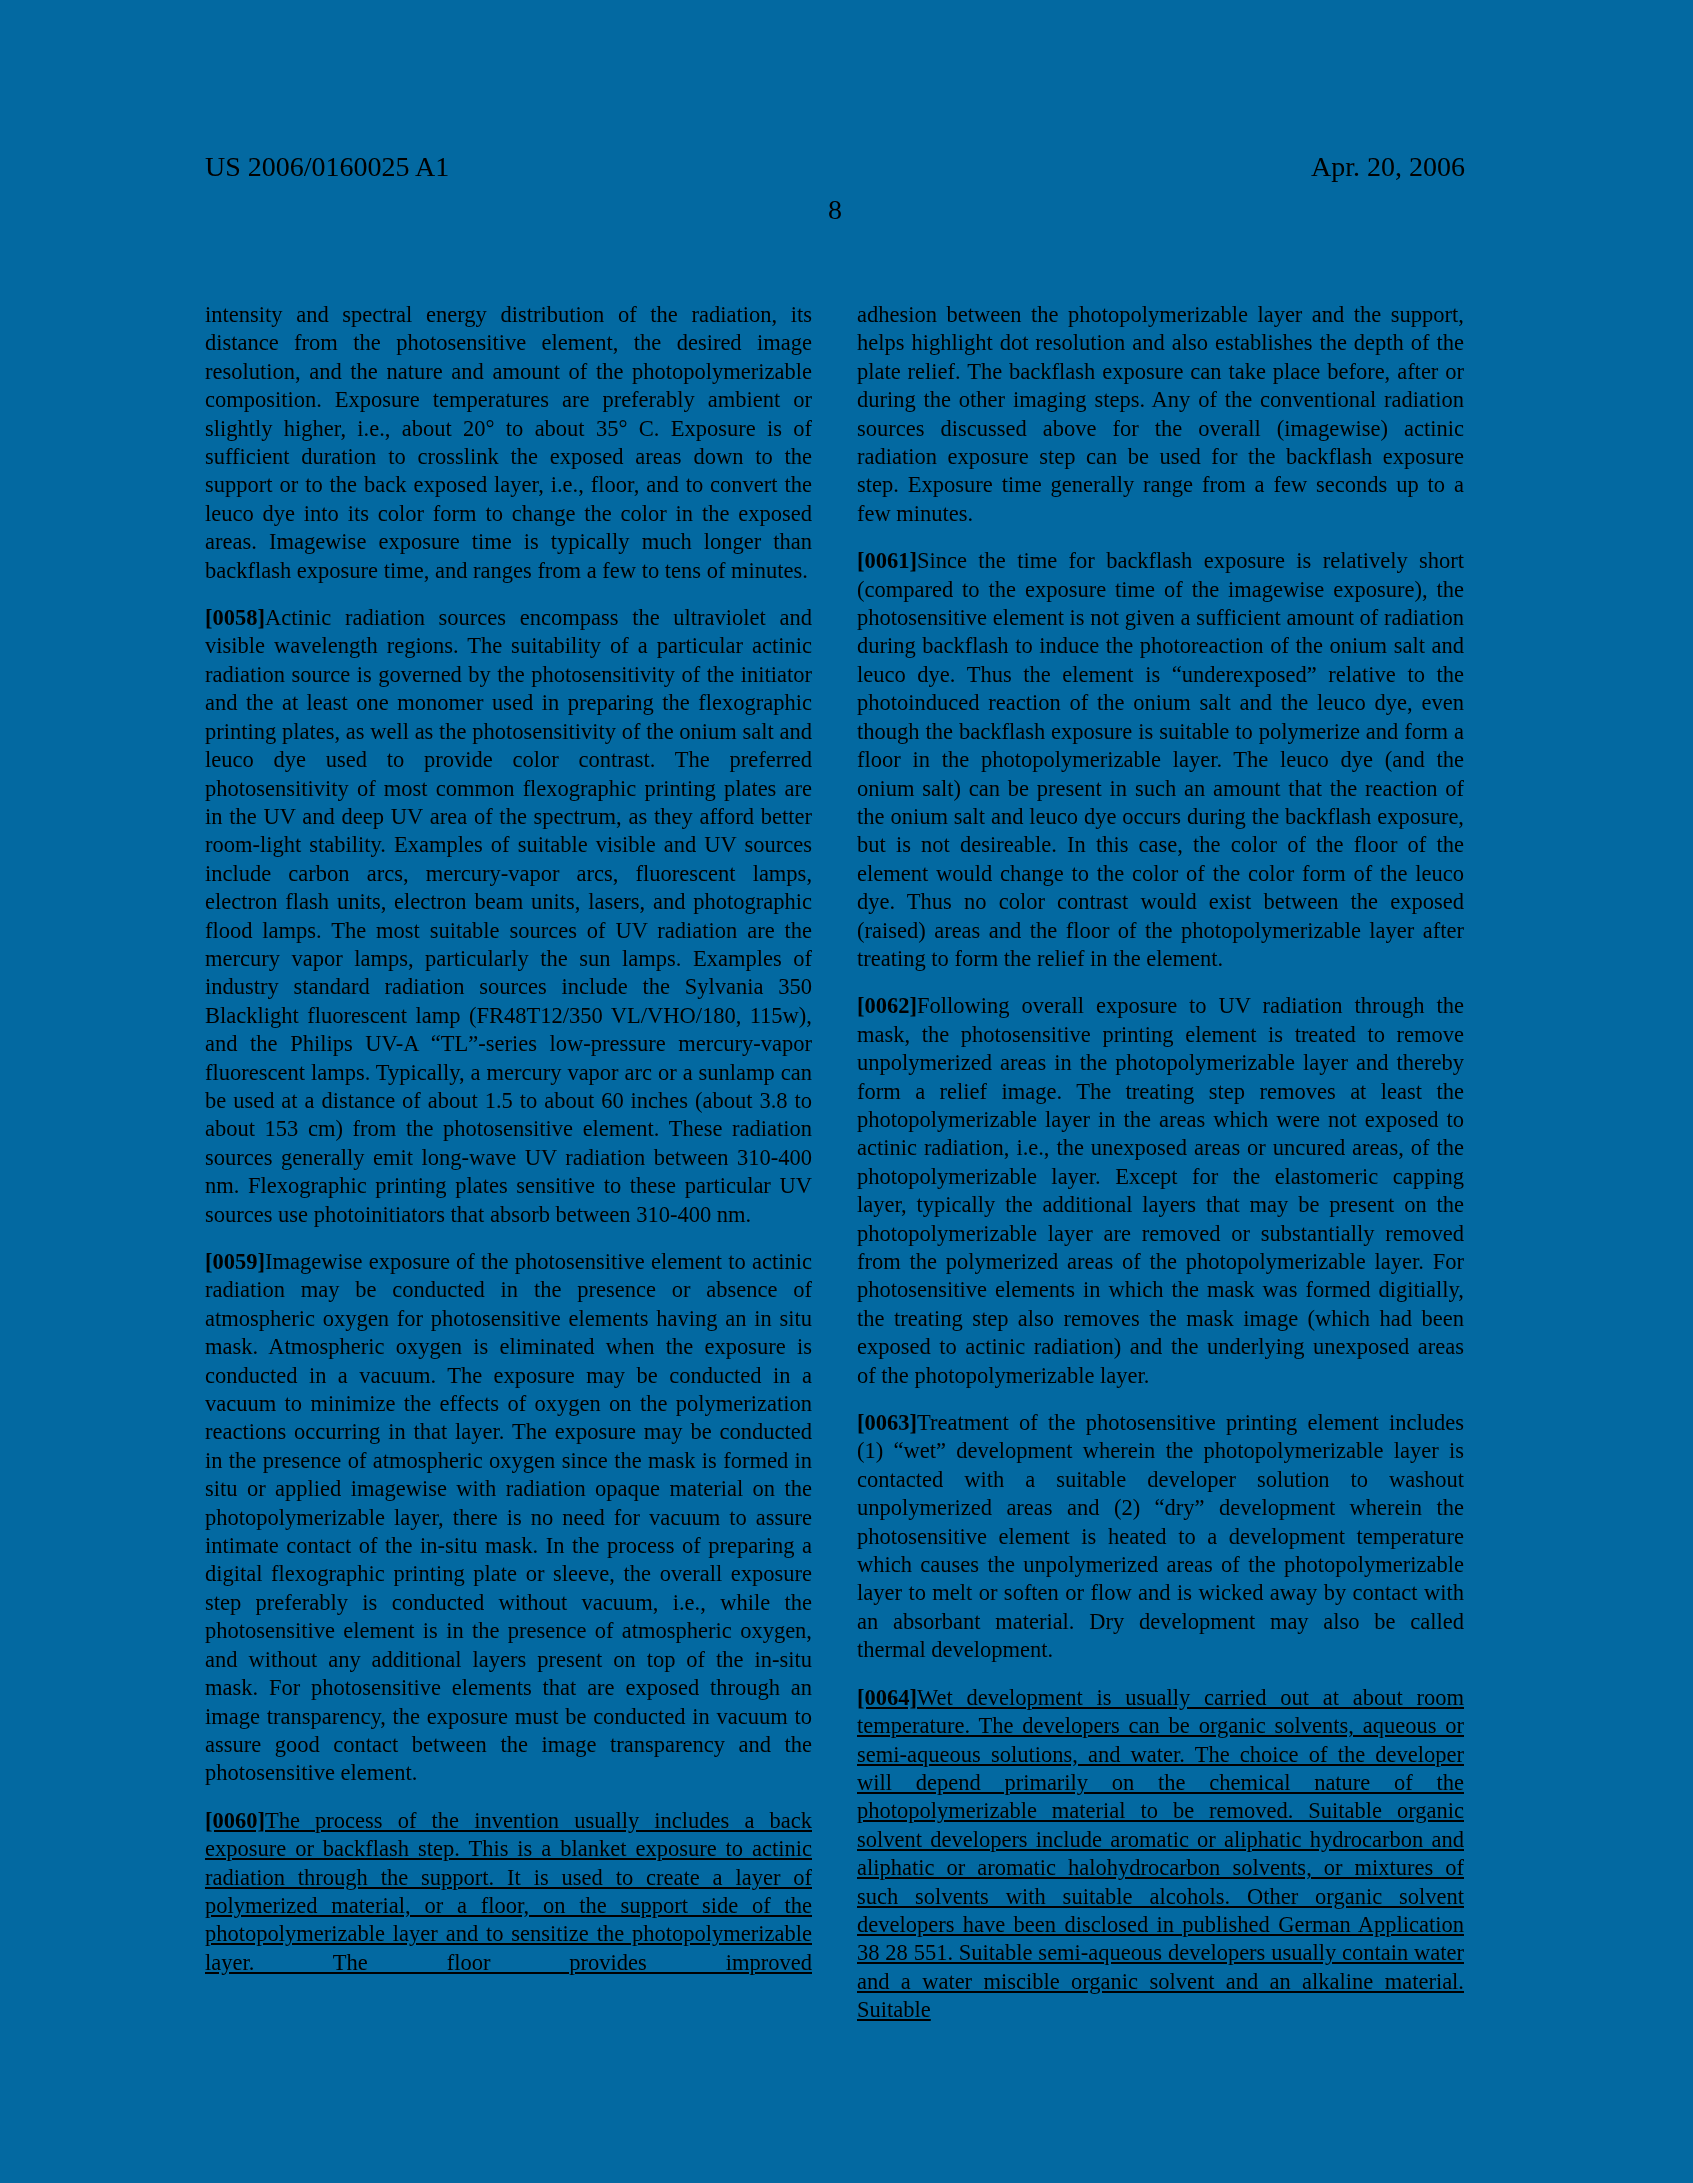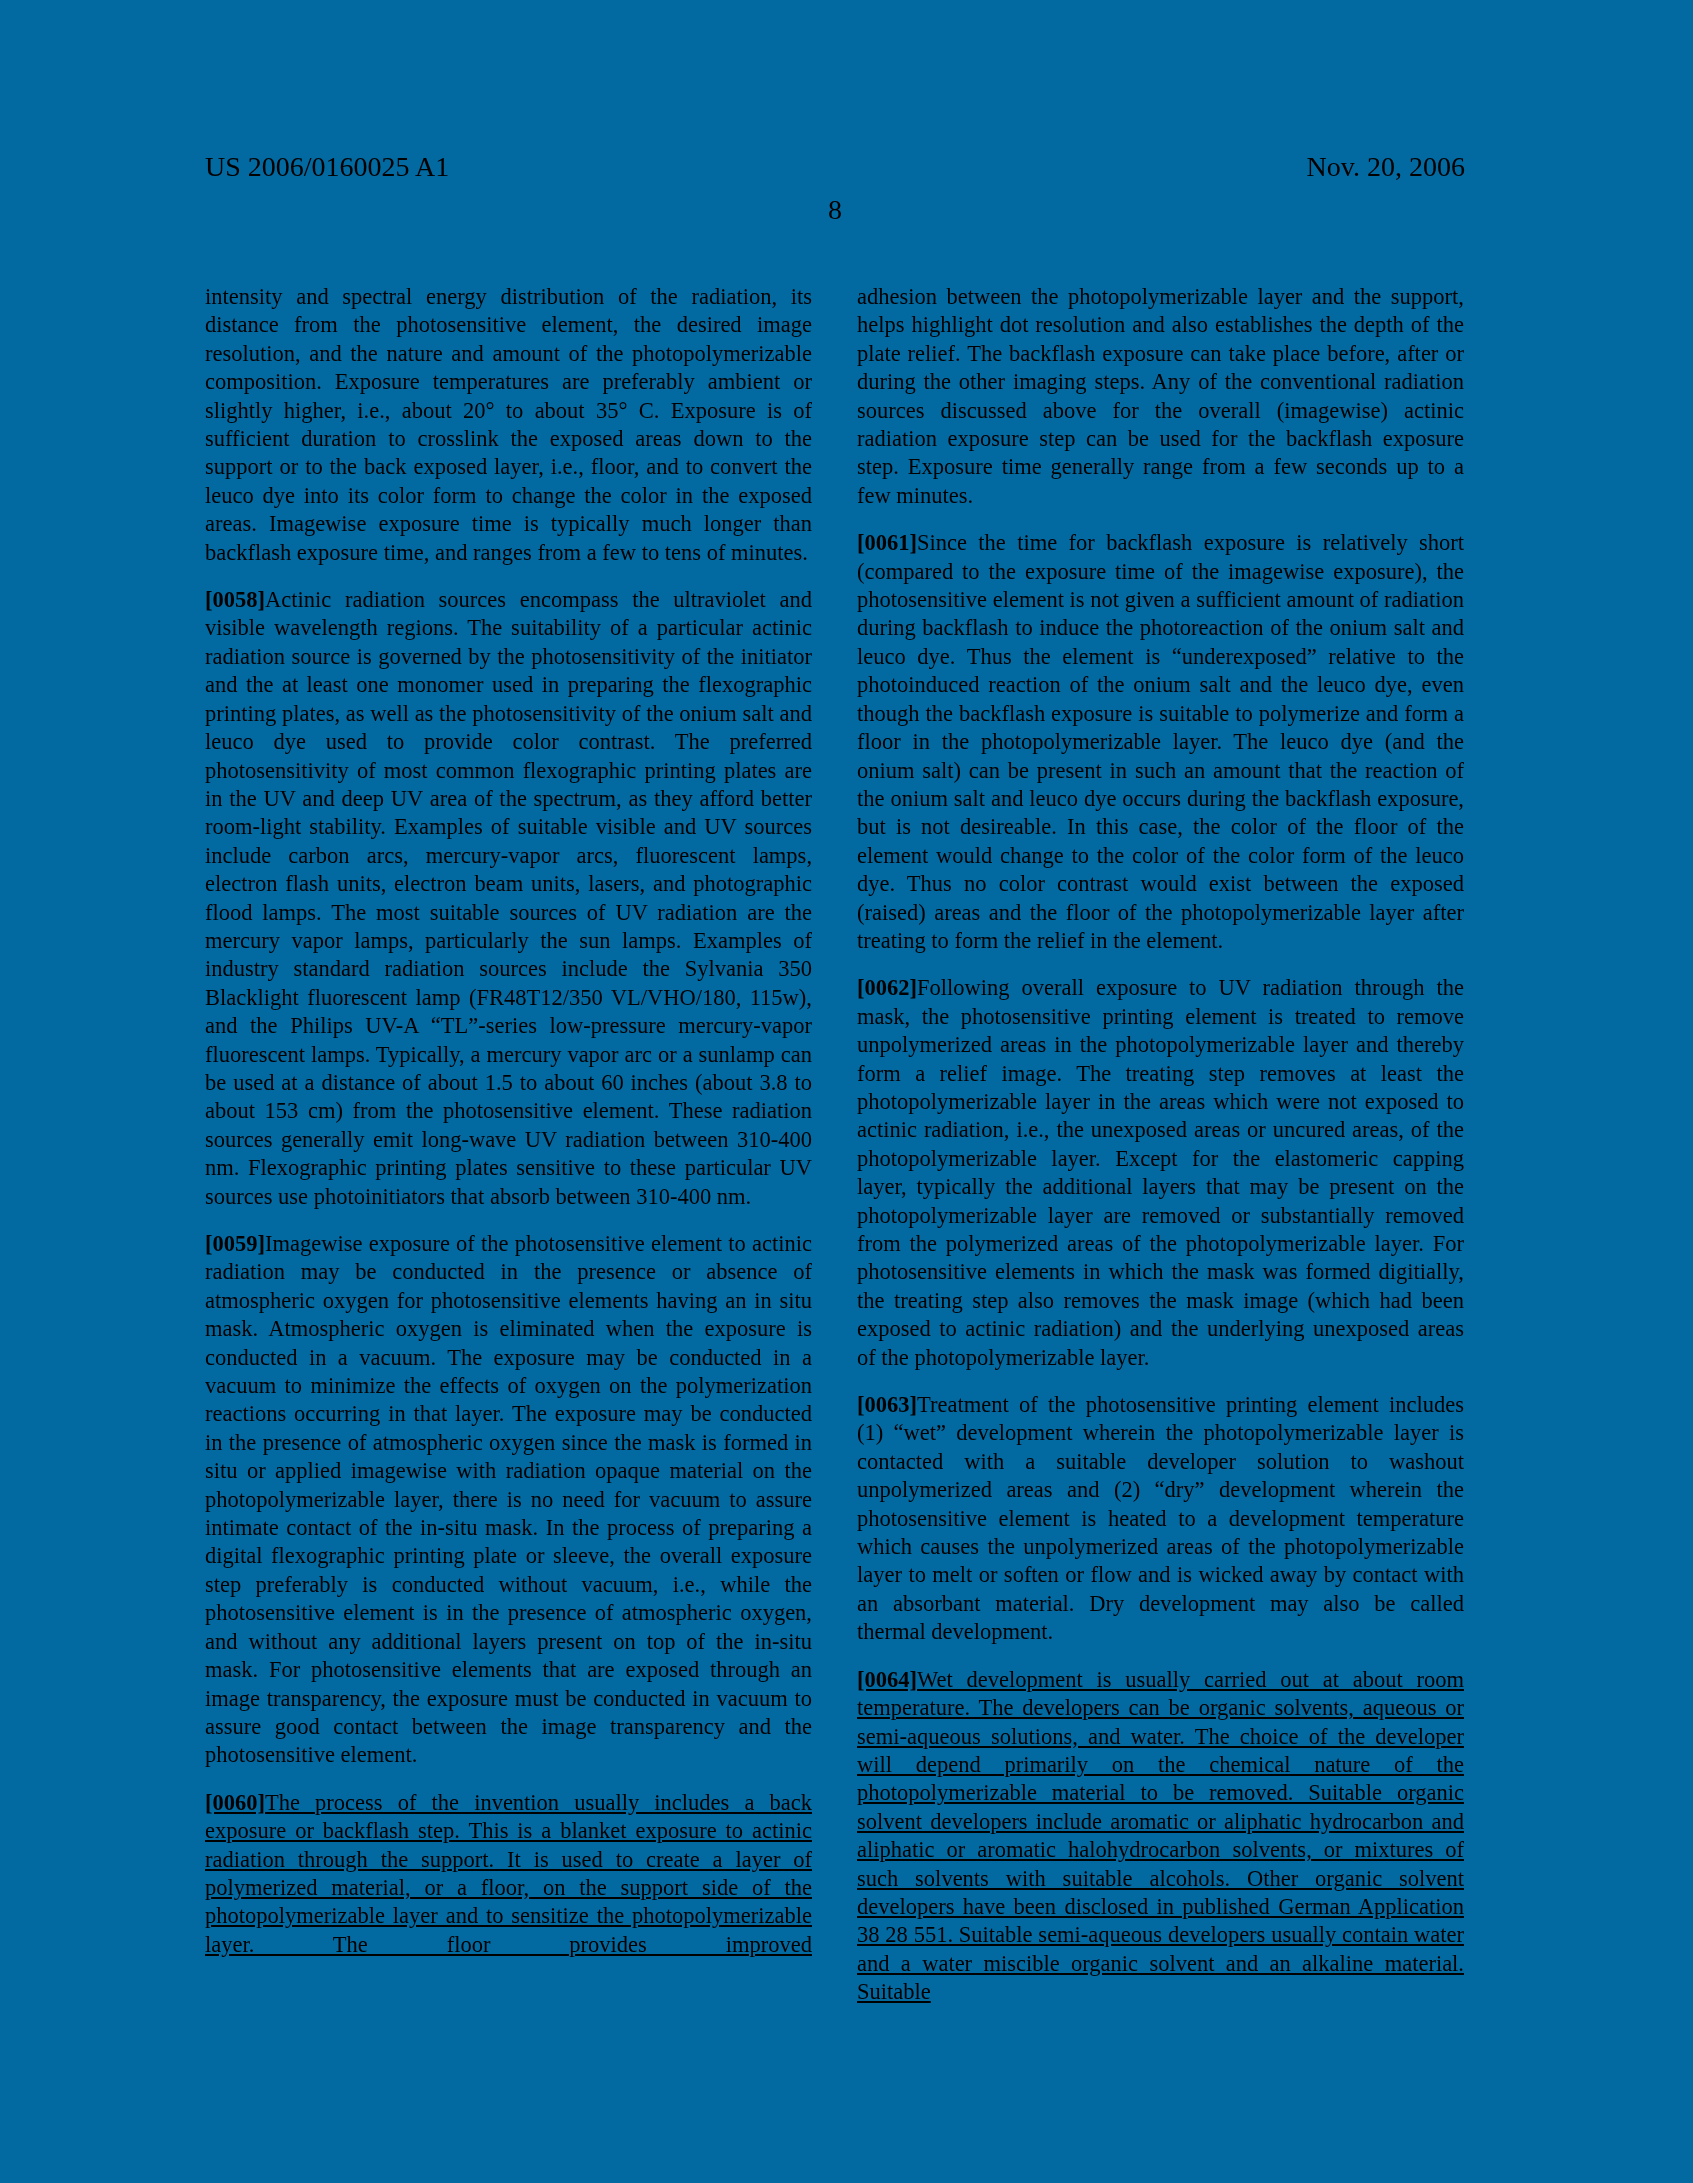--- a/index.html
+++ b/index.html
@@ -30,21 +30,21 @@
     position: absolute;
     top: 194px;
     left: 205px;
     width: 1260px;
     text-align: center;
     font-size: 28px;
     line-height: 32px;
   }
   .body-cols {
     position: absolute;
-    top: 283px;
+    top: 301px;
     left: 205px;
     width: 1260px;
     display: flex;
     gap: 45px;
   }
   .col {
     width: 607px;
     flex: 0 0 607px;
   }
   .para {
@@ -69,21 +69,21 @@
     display: none;
   }
 </style>
 </head>
 <body>
 
 <div class="sheet">
 
   <div class="runhead">
     <span>US 2006/0160025 A1</span>
-    <span>Nov. 20, 2006</span>
+    <span>Apr. 20, 2006</span>
   </div>
 
   <div class="pagenum">8</div>
 
   <div class="body-cols">
 
     <div class="col">
       <p class="para"><span>intensity and spectral energy distribution of the radiation, its distance from the photosensitive element, the desired image resolution, and the nature and amount of the photopolymerizable composition. Exposure temperatures are preferably ambient or slightly higher, i.e., about 20° to about 35° C. Exposure is of sufficient duration to crosslink the exposed areas down to the support or to the back exposed layer, i.e., floor, and to convert the leuco dye into its color form to change the color in the exposed areas. Imagewise exposure time is typically much longer than backflash exposure time, and ranges from a few to tens of minutes.</span></p>
       <p class="para"><span class="tag">[0058]</span><span>Actinic radiation sources encompass the ultraviolet and visible wavelength regions. The suitability of a particular actinic radiation source is governed by the photosensitivity of the initiator and the at least one monomer used in preparing the flexographic printing plates, as well as the photosensitivity of the onium salt and leuco dye used to provide color contrast. The preferred photosensitivity of most common flexographic printing plates are in the UV and deep UV area of the spectrum, as they afford better room-light stability. Examples of suitable visible and UV sources include carbon arcs, mercury-vapor arcs, fluorescent lamps, electron flash units, electron beam units, lasers, and photographic flood lamps. The most suitable sources of UV radiation are the mercury vapor lamps, particularly the sun lamps. Examples of industry standard radiation sources include the Sylvania 350 Blacklight fluorescent lamp (FR48T12/350 VL/VHO/180, 115w), and the Philips UV-A “TL”-series low-pressure mercury-vapor fluorescent lamps. Typically, a mercury vapor arc or a sunlamp can be used at a distance of about 1.5 to about 60 inches (about 3.8 to about 153 cm) from the photosensitive element. These radiation sources generally emit long-wave UV radiation between 310-400 nm. Flexographic printing plates sensitive to these particular UV sources use photoinitiators that absorb between 310-400 nm.</span></p>
       <p class="para"><span class="tag">[0059]</span><span>Imagewise exposure of the photosensitive element to actinic radiation may be conducted in the presence or absence of atmospheric oxygen for photosensitive elements having an in situ mask. Atmospheric oxygen is eliminated when the exposure is conducted in a vacuum. The exposure may be conducted in a vacuum to minimize the effects of oxygen on the polymerization reactions occurring in that layer. The exposure may be conducted in the presence of atmospheric oxygen since the mask is formed in situ or applied imagewise with radiation opaque material on the photopolymerizable layer, there is no need for vacuum to assure intimate contact of the in-situ mask. In the process of preparing a digital flexographic printing plate or sleeve, the overall exposure step preferably is conducted without vacuum, i.e., while the photosensitive element is in the presence of atmospheric oxygen, and without any additional layers present on top of the in-situ mask. For photosensitive elements that are exposed through an image transparency, the exposure must be conducted in vacuum to assure good contact between the image transparency and the photosensitive element.</span></p>

